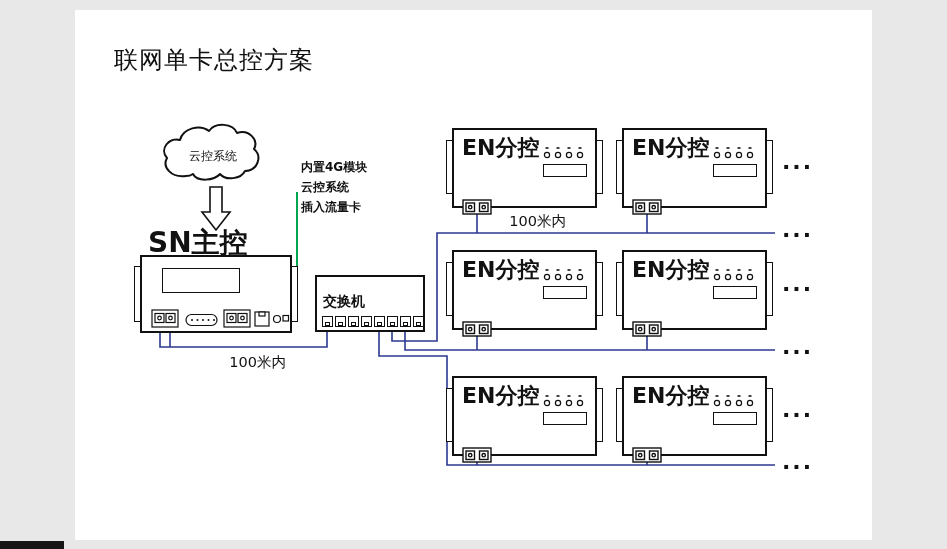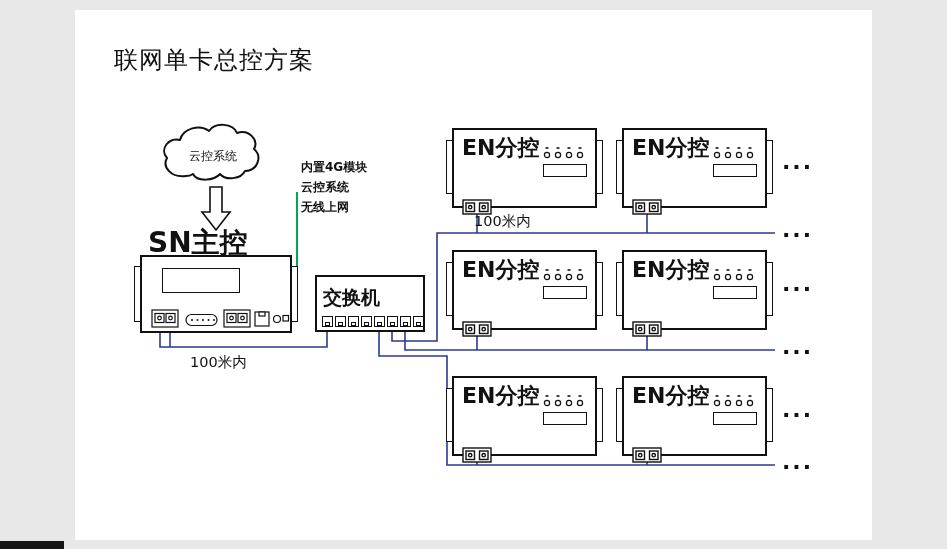--- a/index.html
+++ b/index.html
@@ -26,25 +26,25 @@
   .en .ear{top:10px;height:54px;}
   .en-label{position:absolute;left:8px;top:3px;font-size:22px;font-weight:600;}
   .en-leds{position:absolute;right:8px;top:17px;}
   .en-screen{position:absolute;right:8px;top:34px;width:42px;height:11px;border:1.2px solid #111;background:#fff;}
   .en-conn{position:absolute;left:8px;bottom:-9px;}
   .master{left:140px;top:255px;width:152px;height:78px;}
   .master .ear{top:9px;height:56px;}
   .sn-screen{position:absolute;left:20px;top:11px;width:76px;height:23px;border:1.5px solid #111;background:#fff;}
   .sn-ports{position:absolute;left:0;bottom:1px;}
   .switch{left:315px;top:275px;width:110px;height:57px;}
-  .sw-label{position:absolute;left:6px;top:8px;font-size:19px;font-weight:bold;}
+  .sw-label{position:absolute;left:6px;top:16px;font-size:14px;font-weight:bold;}
   .sw-port{position:absolute;bottom:3px;width:11px;height:11px;border:1.5px solid #111;background:#fff;box-sizing:border-box;}
   .sw-port::after{content:'';position:absolute;left:2px;top:5px;width:3px;height:2px;border:1px solid #111;}
   .ann{left:301px;top:157px;font-size:12px;font-weight:600;line-height:20px;}
-  .dist{font-size:14.5px;text-align:left;}
+  .dist{font-size:14.5px;text-align:right;}
   .dist.master-dist{left:190px;top:353px;width:96px;}
   .dist.row1-dist{left:474px;top:212px;width:92px;}
   .dots{font-size:22px;font-weight:700;letter-spacing:2px;}
   .screen-edge{left:0;top:541px;width:64px;height:8px;background:#161616;}
   svg .ink{fill:#fff;stroke:#111;}
 </style>
 </head>
 <body>
 
 <div class="abs canvas"></div>
@@ -107,21 +107,21 @@
         <circle cx="66.5" cy="12" r="1"></circle>
         <circle cx="72" cy="12" r="1"></circle>
     </g>
   </svg>
 </div>
 <div class="abs dist master-dist">100米内</div>
 
 <div class="abs ann">
   <div>内置4G模块</div>
   <div>云控系统</div>
-  <div>无线上网</div>
+  <div>插入流量卡</div>
 </div>
 
 <div class="device switch">
   <div class="sw-label">交换机</div>
   <div class="sw-port" style="left:5px"></div>
   <div class="sw-port" style="left:18px"></div>
   <div class="sw-port" style="left:31px"></div>
   <div class="sw-port" style="left:44px"></div>
   <div class="sw-port" style="left:57px"></div>
   <div class="sw-port" style="left:70px"></div>

